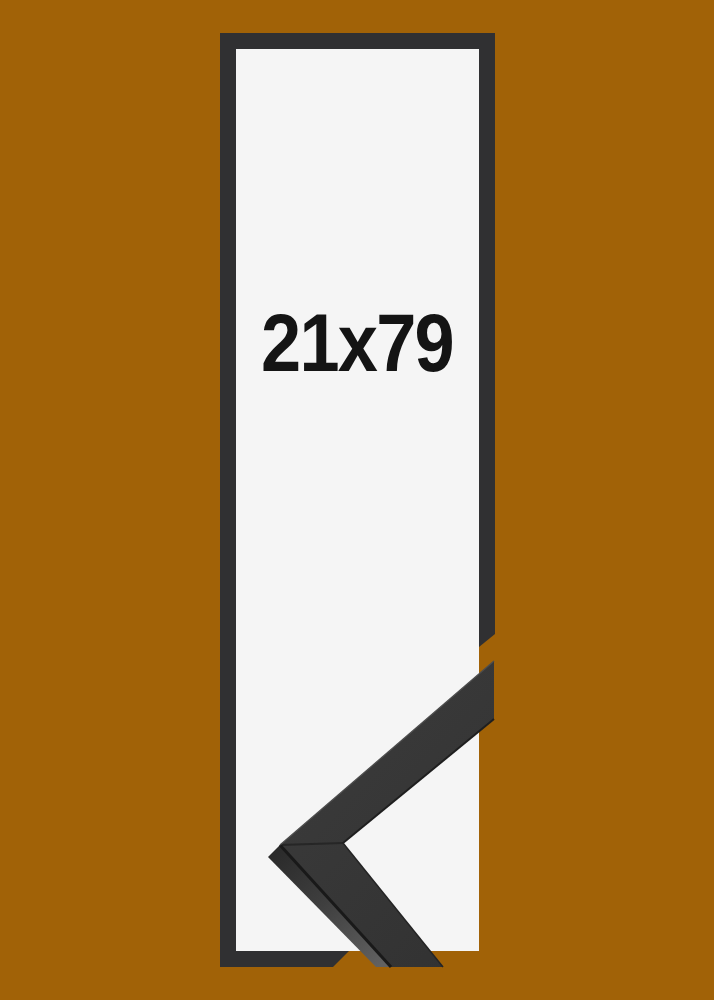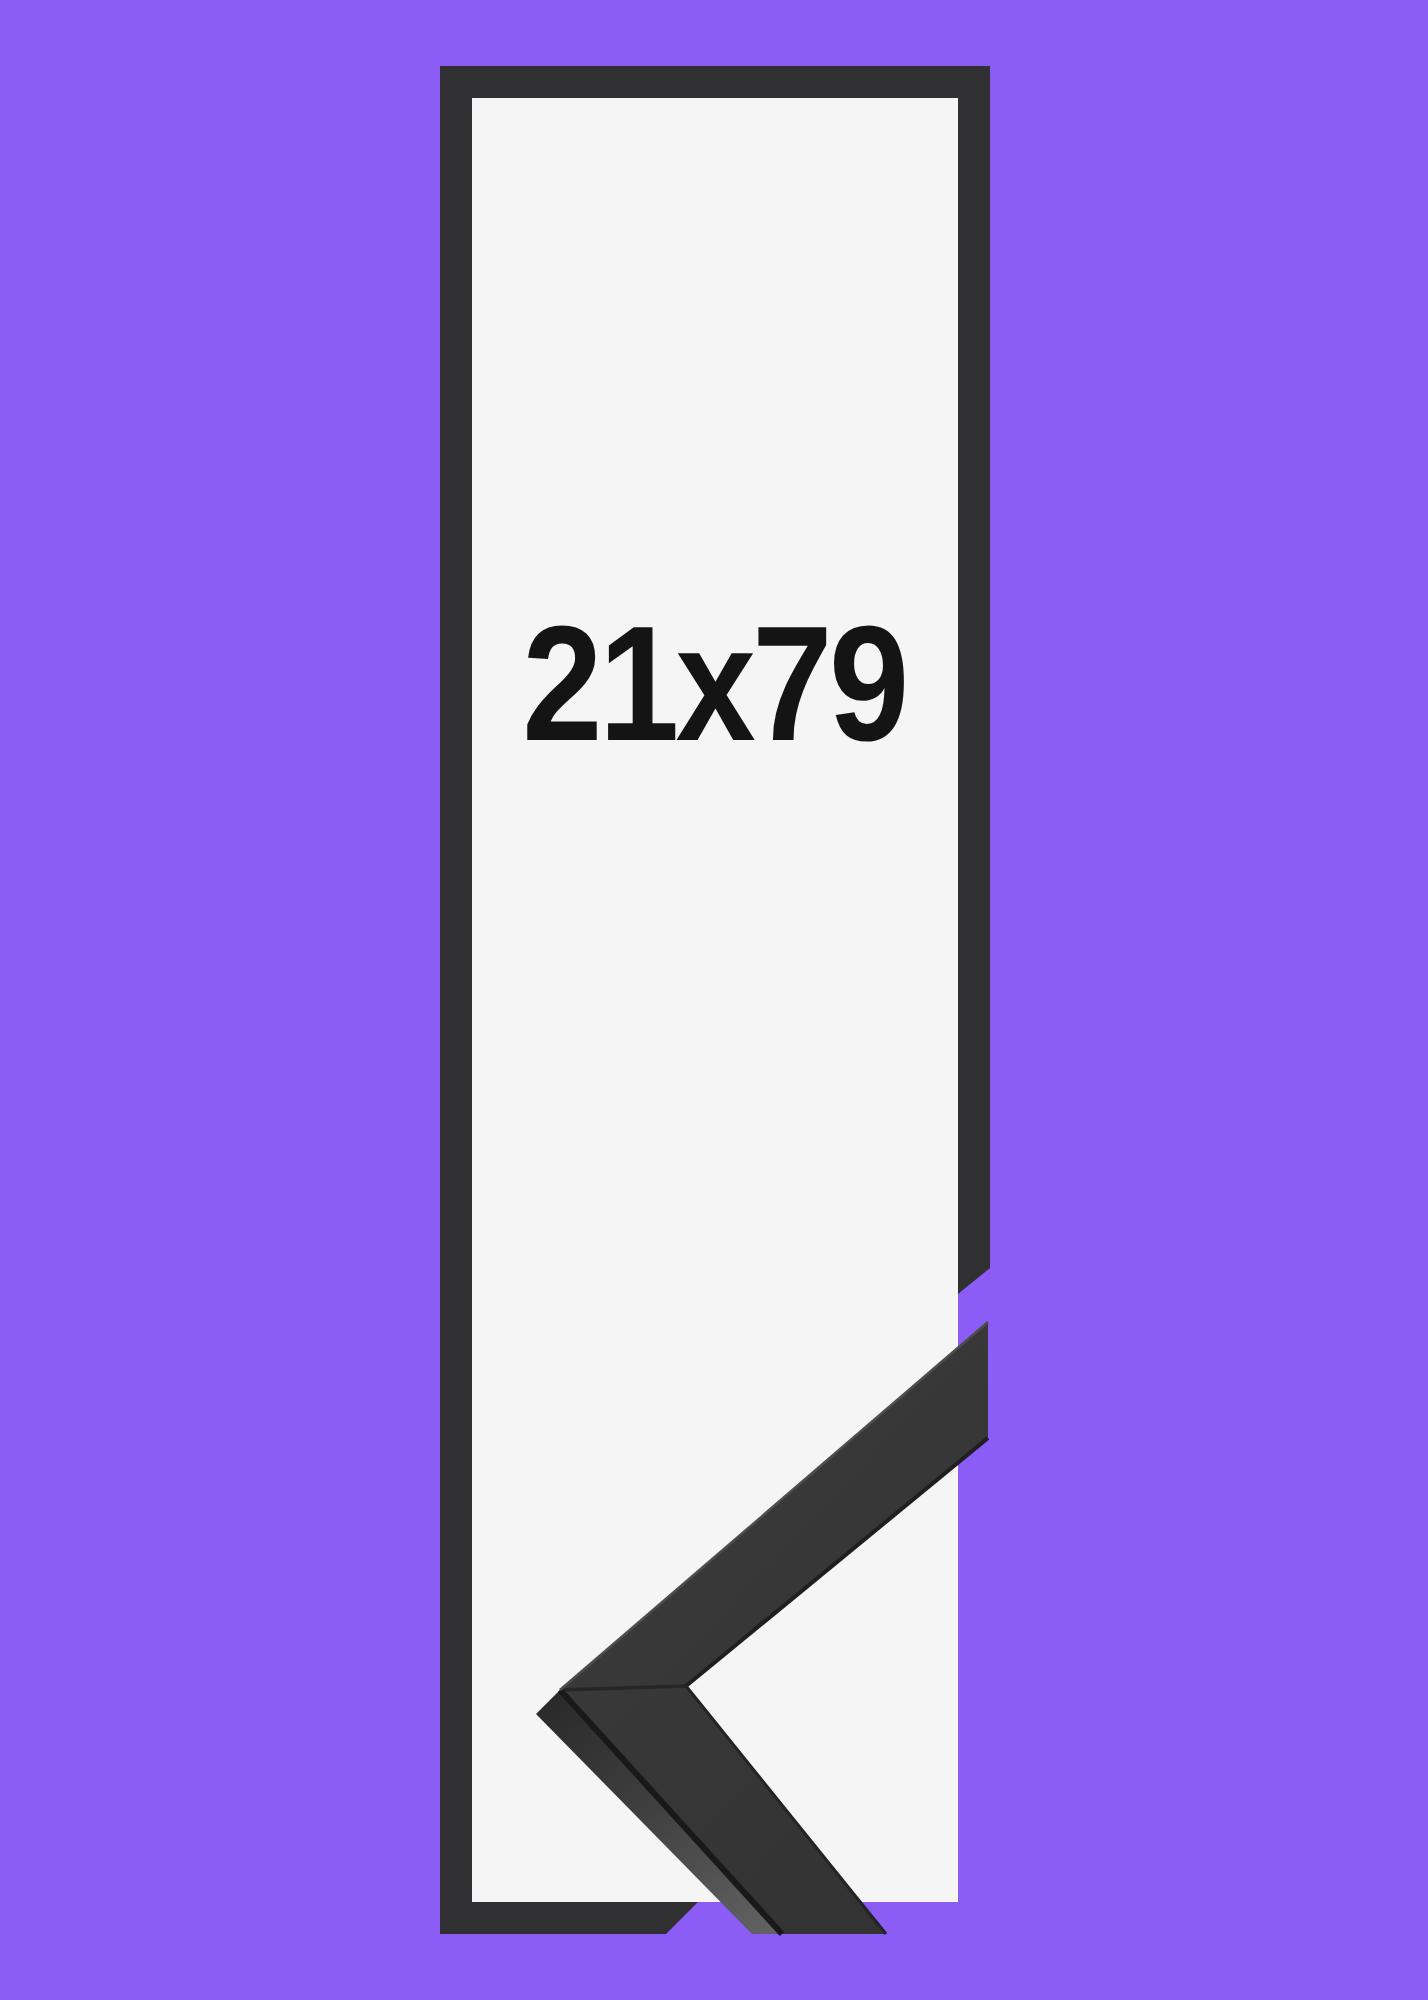--- a/index.html
+++ b/index.html
@@ -3,21 +3,21 @@
 <meta charset="utf-8">
 <style>
   html, body {
     margin: 0;
     padding: 0;
   }
   .stage {
     position: relative;
     width: 714px;
     height: 1000px;
-    background: #8b5cf6;
+    background: #a16207;
     overflow: hidden;
     font-family: "Liberation Sans", sans-serif;
   }
   .frame-svg {
     position: absolute;
     left: 0;
     top: 0;
     display: block;
   }
   .size-label {

